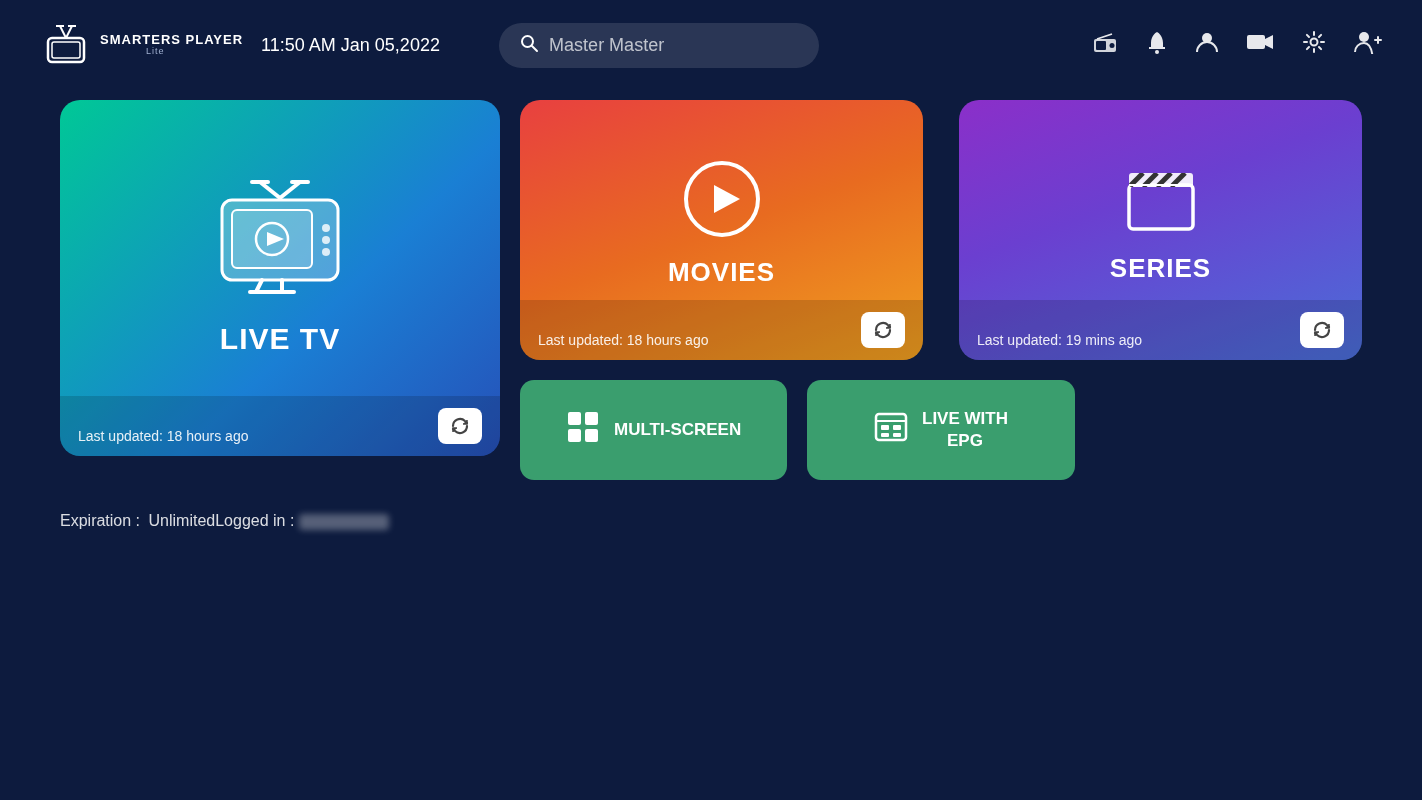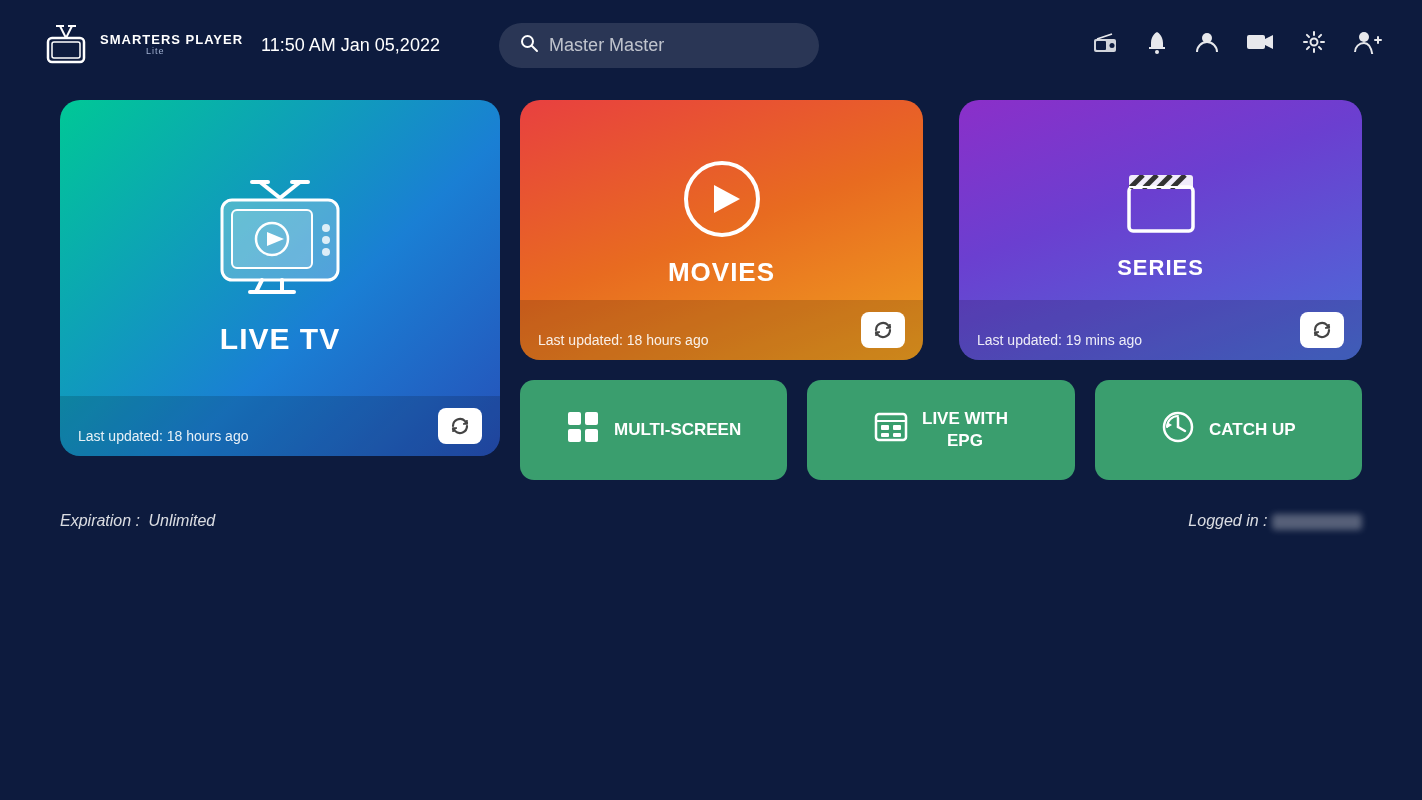--- a/index.html
+++ b/index.html
@@ -213,21 +213,21 @@
       position: relative;
       cursor: pointer;
       min-height: 260px;
     }
 
     .series-clapper-icon {
       margin-bottom: 14px;
     }
 
     .series-label {
-      font-size: 22px;
+      font-size: 26px;
       font-weight: bold;
       color: white;
       letter-spacing: 1px;
       margin-bottom: 44px;
     }
 
     
     .bottom-row {
       display: grid;
       grid-template-columns: 1fr 1fr 1fr;
@@ -256,23 +256,22 @@
 
     .small-card-icon {
       font-size: 28px;
       color: white;
     }
 
     
     .footer {
       padding: 12px 60px;
       display: flex;
-      justify-content: space-between;
-      align-items: center;
-      font-style: italic;
+      justify-content: flex-start;
+      align-items: center;
     }
 
     .footer-text {
       font-size: 16px;
       color: rgba(255,255,255,0.85);
     }
 
     .logged-in-blur {
       display: inline-block;
       background: rgba(255,255,255,0.3);
@@ -497,33 +496,20 @@
               <line x1="2" y1="11" x2="32" y2="11" stroke="white" stroke-width="2"></line>
               <rect x="7" y="15" width="8" height="5" rx="1" fill="white"></rect>
               <rect x="19" y="15" width="8" height="5" rx="1" fill="white"></rect>
               <rect x="7" y="23" width="8" height="4" rx="1" fill="white"></rect>
               <rect x="19" y="23" width="8" height="4" rx="1" fill="white"></rect>
             </svg>
           </span>
           <span class="small-card-label">LIVE WITH<br>EPG</span>
         </div>
 
-        <div class="small-card">
-          <span class="small-card-icon">
-            <svg width="34" height="34" viewBox="0 0 34 34" fill="none">
-              <circle cx="17" cy="17" r="14" fill="none" stroke="white" stroke-width="2.5"></circle>
-              <line x1="17" y1="17" x2="17" y2="8" stroke="white" stroke-width="2.5" stroke-linecap="round"></line>
-              <line x1="17" y1="17" x2="24" y2="21" stroke="white" stroke-width="2.5" stroke-linecap="round"></line>
-
-              <path d="M6 17 A11 11 0 0 1 17 6" stroke="white" stroke-width="2" fill="none" stroke-linecap="round"></path>
-              <polygon points="6,12 6,18 11,15" fill="white"></polygon>
-            </svg>
-          </span>
-          <span class="small-card-label">CATCH UP</span>
-        </div>
 
       </div>
     </div>
 
   </div>
 </main>
 
 <footer class="footer">
   <div>
     <span class="footer-text">

